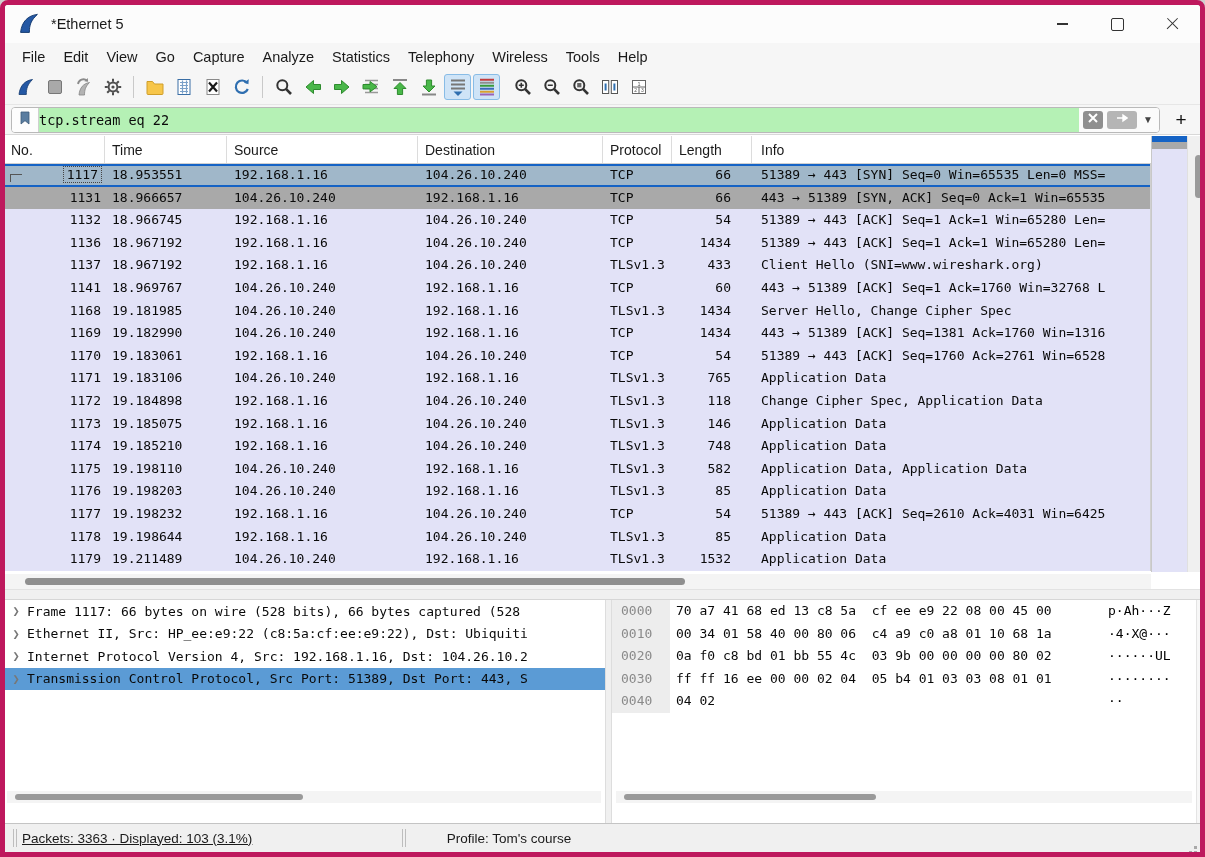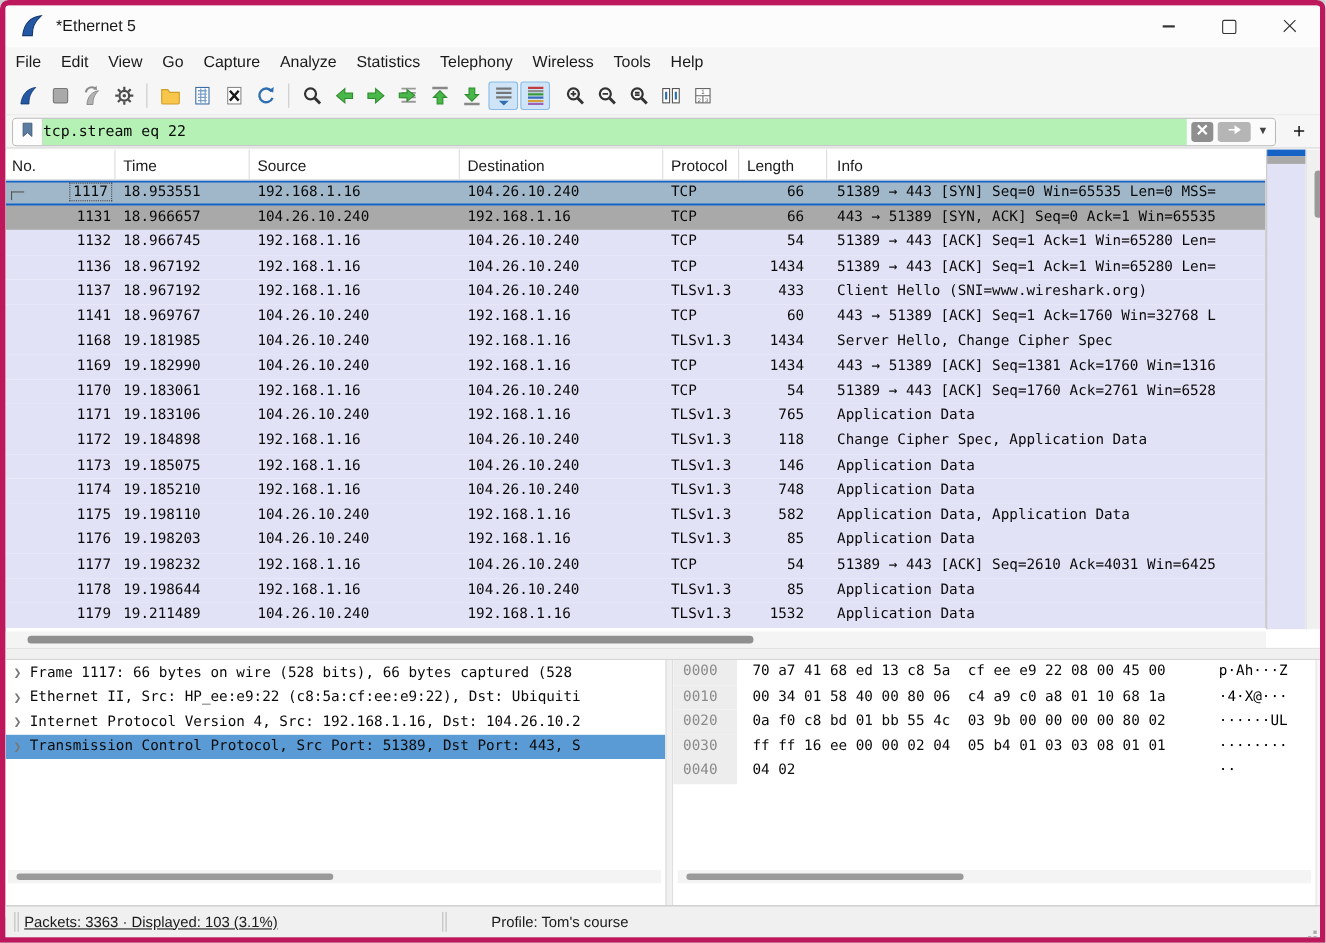--- a/index.html
+++ b/index.html
@@ -14,21 +14,21 @@
   .titlebar .title{margin-left:10px;font-size:14.5px;color:#1a1a1a;}
   .win-controls{position:absolute;right:0;top:0;height:38px;display:flex;}
   .win-btn{width:55px;height:38px;display:flex;align-items:center;justify-content:center;background:transparent;border:none;}
   .glyph-min{width:11px;height:1.4px;background:#333;display:block;}
   .glyph-max{width:11px;height:11px;border:1.4px solid #333;border-radius:2px;display:block;}
   .glyph-close{position:relative;width:13px;height:13px;display:block;}
   .glyph-close:before,.glyph-close:after{content:"";position:absolute;left:-1px;top:5.5px;width:15px;height:1.4px;background:#333;}
   .glyph-close:before{transform:rotate(45deg);}.glyph-close:after{transform:rotate(-45deg);}
 
   
-  .menubar{position:absolute;top:38px;left:0;right:0;height:27px;background:#f6f6f6;display:flex;align-items:center;padding-left:0;}
+  .menubar{position:absolute;top:38px;left:0;right:0;height:27px;background:#f6f6f6;display:flex;align-items:center;padding-left:8px;}
   .menu-item{border:none;background:transparent;font-family:"Liberation Sans",sans-serif;font-size:14.5px;color:#1a1a1a;padding:3px 9px;}
 
   
   .toolbar{position:absolute;top:65px;left:0;right:0;height:34px;background:#f6f6f6;display:flex;align-items:center;padding-left:6px;border-bottom:1px solid #e6e6e6;}
   .tool-btn{width:27px;height:26px;border:1px solid transparent;background:transparent;border-radius:3px;display:flex;align-items:center;justify-content:center;padding:0;margin:0 1px;}
   .tool-btn svg{width:20px;height:20px;display:block;}
   .tool-btn.toggled{background:#cfe4f7;border:1px solid #88bce6;}
   .tool-sep{width:1px;height:22px;background:#c9c9c9;margin:0 6px;display:block;}
   .gap8{margin-right:8px;}
 
@@ -81,21 +81,21 @@
   .dline .chev{width:22px;text-align:center;color:#777;font-size:12px;flex:none;}
   .dline.selected{background:var(--detail-highlight);}
   .details-hscroll{position:absolute;top:786px;left:2px;width:594px;height:12px;background:#f4f4f4;}
   .details-hscroll .hthumb{position:absolute;top:3px;left:8px;width:288px;height:6px;background:#9a9a9a;border-radius:3px;}
   .divider-v{position:absolute;top:595px;left:600px;width:7px;height:234px;background:#f0f0f0;border-left:1px solid #ddd;border-right:1px solid #ddd;box-sizing:border-box;}
 
   
   .hexpane{position:absolute;top:595px;left:607px;width:584px;height:234px;background:#ffffff;overflow:hidden;}
   .hrow{display:flex;height:22.5px;line-height:22.5px;font-size:13px;white-space:pre;}
   .hoff{width:58px;flex:none;background:#ededed;color:#8a8a8a;padding-left:9px;box-sizing:border-box;}
-  .hbytes{margin-left:14px;color:#0a0a0a;flex:none;}
+  .hbytes{margin-left:6px;color:#0a0a0a;flex:none;}
   .hascii{position:absolute;left:496px;color:#000000;}
   .hex-vscroll{position:absolute;top:595px;left:1191px;width:14px;height:234px;background:#f7f7f7;border-left:1px solid #e4e4e4;box-sizing:border-box;}
   .hex-hscroll{position:absolute;top:786px;left:611px;width:576px;height:12px;background:#f4f4f4;}
   .hex-hscroll .hthumb{position:absolute;top:3px;left:8px;width:252px;height:6px;background:#9a9a9a;border-radius:3px;}
 
   
   .statusbar{position:absolute;left:0;right:0;bottom:0;height:28px;background:#f0f0f0;border-top:1px solid #c4c4c4;display:flex;align-items:center;font-size:13.5px;color:#1a1a1a;}
   .status-left{flex:1;display:flex;align-items:center;gap:10px;padding-left:10px;overflow:hidden;}
   .expert-btn{width:18px;height:18px;border:none;border-radius:50%;background:radial-gradient(circle at 40% 35%,#e9e985,#a8a832);border:1px solid #79792e;padding:0;}
   .comment-btn{width:20px;height:20px;border:none;background:transparent;padding:0;display:flex;align-items:center;justify-content:center;}

